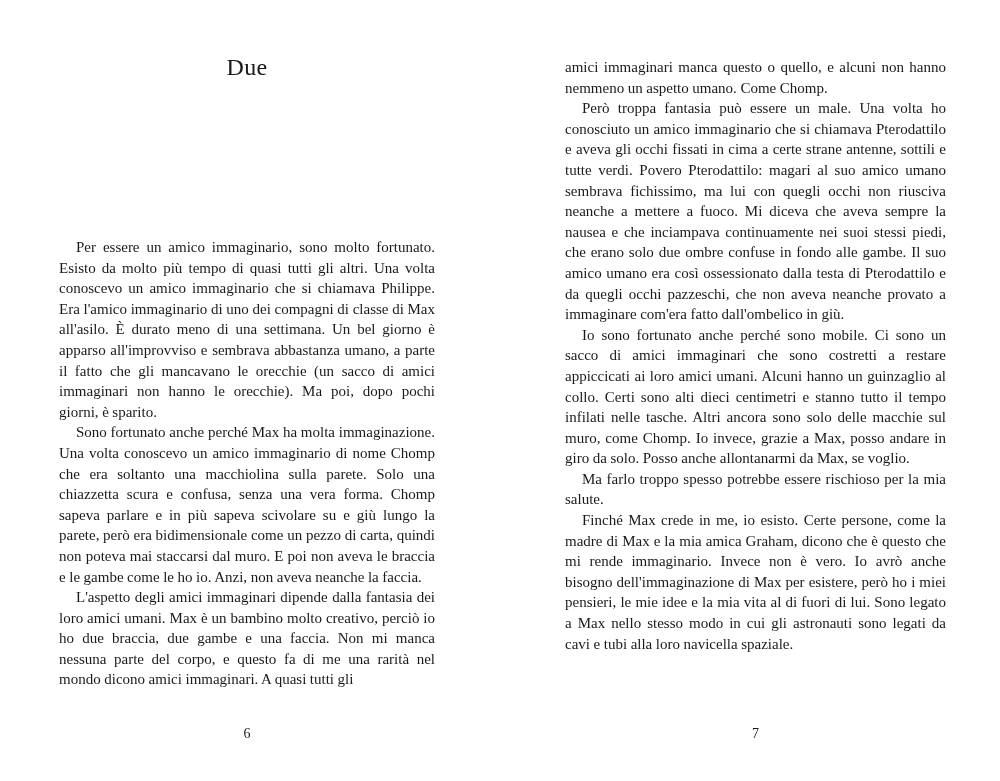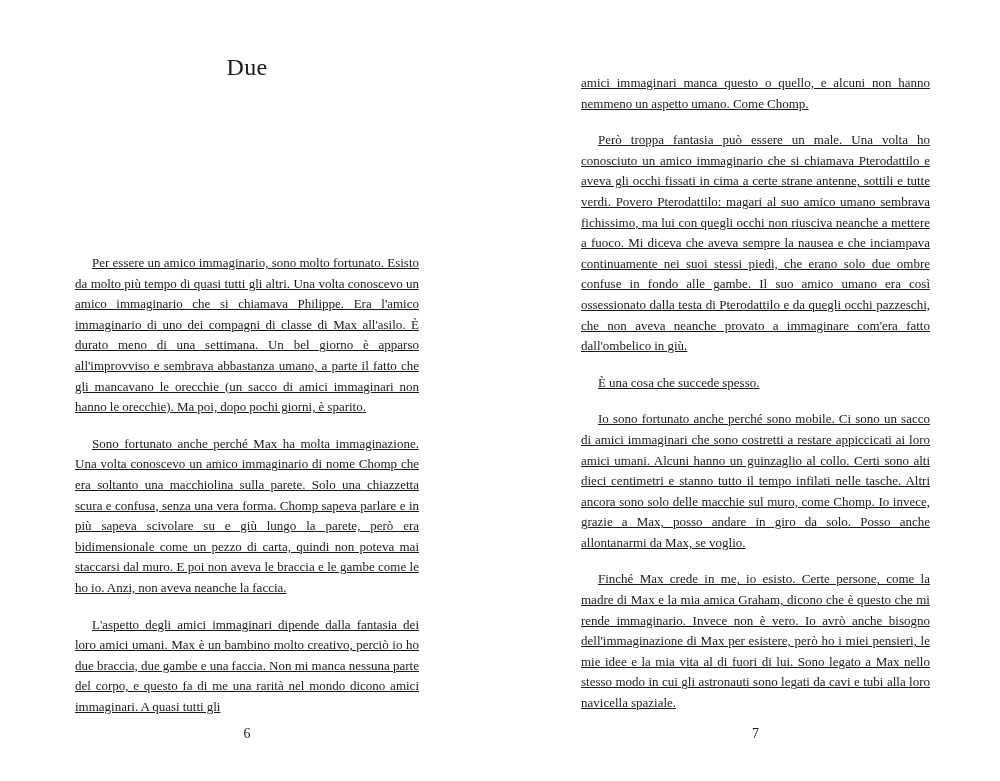--- a/index.html
+++ b/index.html
@@ -44,28 +44,27 @@
       color: #1a1a1a;
     }
     .body-text {
       position: absolute;
       left: 0;
       right: 0;
     }
     .page-left .body-text { top: 237px; }
     .page-right .body-text { top: 57px; }
     .para {
-      margin: 16px;
-      font-size: 13px;
+      margin: 0;
+      font-size: 15px;
       line-height: 20.6px;
       text-align: justify;
       hyphens: auto;
       -webkit-hyphens: auto;
       word-spacing: -0.2px;
-      text-decoration: underline;
     }
     .para.indent {
       text-indent: 17px;
     }
     .page-number {
       position: absolute;
       top: 726px;
       left: 0;
       right: 0;
       text-align: center;
@@ -85,20 +84,20 @@
       <p class="para indent">Sono fortunato anche perché Max ha molta immaginazione. Una volta conoscevo un amico immaginario di nome Chomp che era soltanto una macchiolina sulla parete. Solo una chiazzetta scura e confusa, senza una vera forma. Chomp sapeva parlare e in più sapeva scivolare su e giù lungo la parete, però era bidimensionale come un pezzo di carta, quindi non poteva mai staccarsi dal muro. E poi non aveva le braccia e le gambe come le ho io. Anzi, non aveva neanche la faccia.</p>
       <p class="para indent">L'aspetto degli amici immaginari dipende dalla fantasia dei loro amici umani. Max è un bambino molto creativo, perciò io ho due braccia, due gambe e una faccia. Non mi manca nessuna parte del corpo, e questo fa di me una rarità nel mondo dicono amici immaginari. A quasi tutti gli</p>
     </div>
     <div class="page-number">6</div>
   </div>
 
   <div class="page page-right">
     <div class="body-text">
       <p class="para">amici immaginari manca questo o quello, e alcuni non hanno nemmeno un aspetto umano. Come Chomp.</p>
       <p class="para indent">Però troppa fantasia può essere un male. Una volta ho conosciuto un amico immaginario che si chiamava Pterodattilo e aveva gli occhi fissati in cima a certe strane antenne, sottili e tutte verdi. Povero Pterodattilo: magari al suo amico umano sembrava fichissimo, ma lui con quegli occhi non riusciva neanche a mettere a fuoco. Mi diceva che aveva sempre la nausea e che inciampava continuamente nei suoi stessi piedi, che erano solo due ombre confuse in fondo alle gambe. Il suo amico umano era così ossessionato dalla testa di Pterodattilo e da quegli occhi pazzeschi, che non aveva neanche provato a immaginare com'era fatto dall'ombelico in giù.</p>
-      <p class="para indent">È una cosa che succede spesso.</p>
       <p class="para indent">Io sono fortunato anche perché sono mobile. Ci sono un sacco di amici immaginari che sono costretti a restare appiccicati ai loro amici umani. Alcuni hanno un guinzaglio al collo. Certi sono alti dieci centimetri e stanno tutto il tempo infilati nelle tasche. Altri ancora sono solo delle macchie sul muro, come Chomp. Io invece, grazie a Max, posso andare in giro da solo. Posso anche allontanarmi da Max, se voglio.</p>
+      <p class="para indent">Ma farlo troppo spesso potrebbe essere rischioso per la mia salute.</p>
       <p class="para indent">Finché Max crede in me, io esisto. Certe persone, come la madre di Max e la mia amica Graham, dicono che è questo che mi rende immaginario. Invece non è vero. Io avrò anche bisogno dell'immaginazione di Max per esistere, però ho i miei pensieri, le mie idee e la mia vita al di fuori di lui. Sono legato a Max nello stesso modo in cui gli astronauti sono legati da cavi e tubi alla loro navicella spaziale.</p>
     </div>
     <div class="page-number">7</div>
   </div>
 
 </div>
 
 </body></html>

